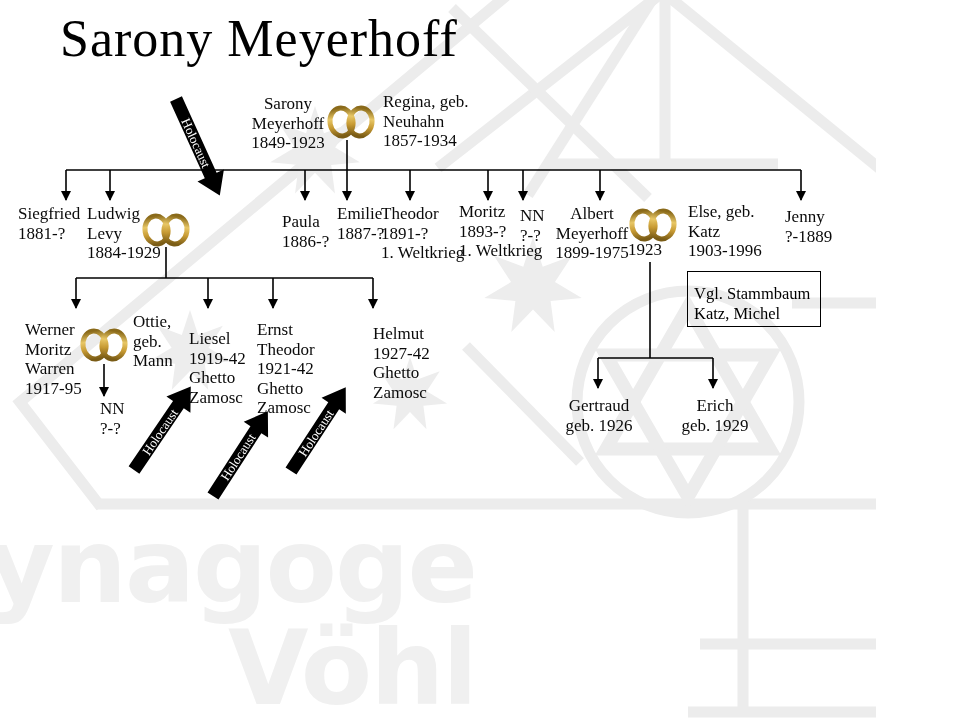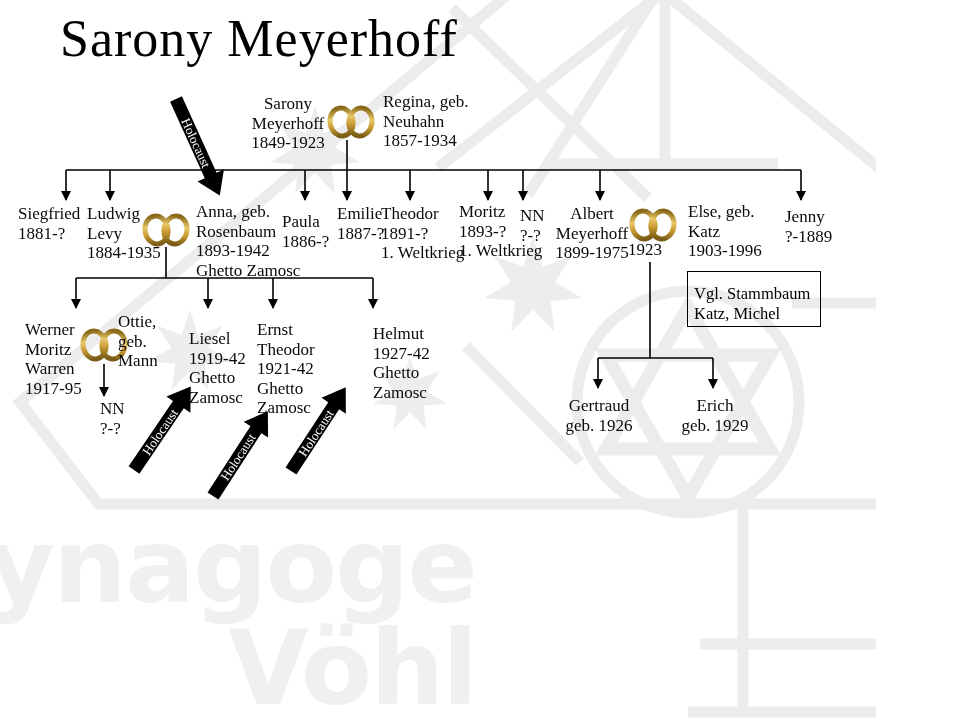--- a/index.html
+++ b/index.html
@@ -155,25 +155,21 @@
 Meyerhoff
 1849-1923</div>
   <div class="person" style="left:383px;top:92px;">Regina, geb.
 Neuhahn
 1857-1934</div>
 
   <div class="person" style="left:18px;top:204px;">Siegfried
 1881-?</div>
   <div class="person" style="left:87px;top:204px;">Ludwig
 Levy
-1884-1935</div>
-  <div class="person" style="left:196px;top:202px;">Anna, geb.
-Rosenbaum
-1893-1942
-Ghetto Zamosc</div>
+1884-1929</div>
   <div class="person" style="left:282px;top:212px;">Paula
 1886-?</div>
   <div class="person" style="left:337px;top:204px;">Emilie
 1887-?</div>
   <div class="person" style="left:381px;top:204px;">Theodor
 1891-?
 1. Weltkrieg</div>
   <div class="person" style="left:459px;top:202px;">Moritz
 1893-?
 1. Weltkrieg</div>
@@ -189,21 +185,21 @@
   <div class="person" style="left:785px;top:207px;">Jenny
 ?-1889</div>
 
   <div class="note-box">Vgl. Stammbaum
 Katz, Michel</div>
 
   <div class="person" style="left:25px;top:320px;">Werner
 Moritz
 Warren
 1917-95</div>
-  <div class="person" style="left:118px;top:312px;">Ottie,
+  <div class="person" style="left:133px;top:312px;">Ottie,
 geb.
 Mann</div>
   <div class="person" style="left:100px;top:399px;">NN
 ?-?</div>
   <div class="person" style="left:189px;top:329px;">Liesel
 1919-42
 Ghetto
 Zamosc</div>
   <div class="person" style="left:257px;top:320px;">Ernst
 Theodor

